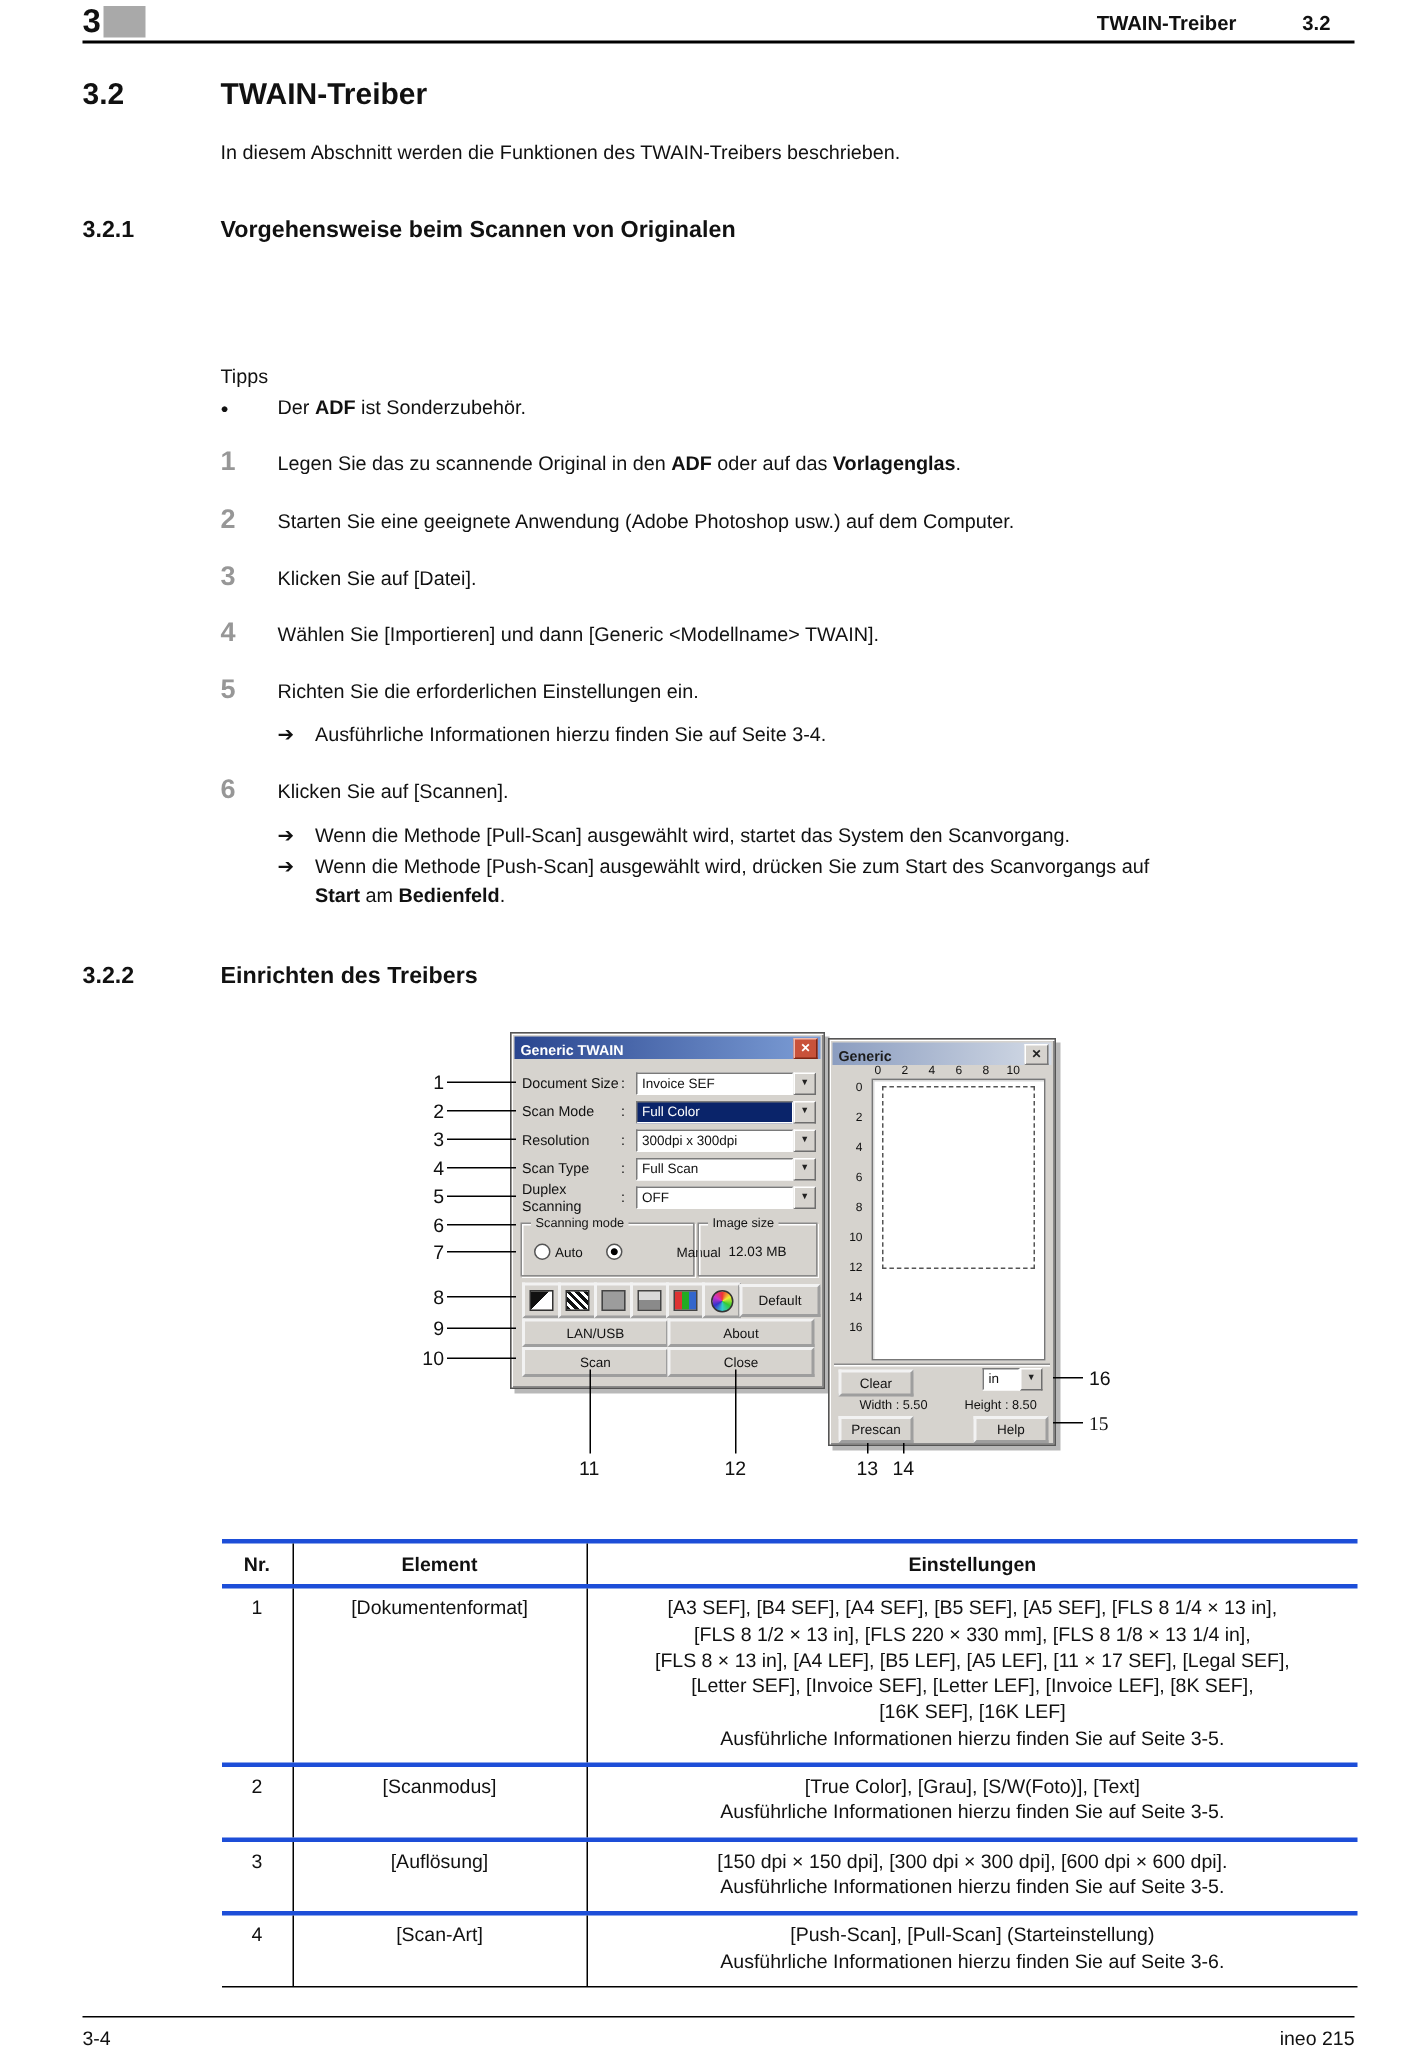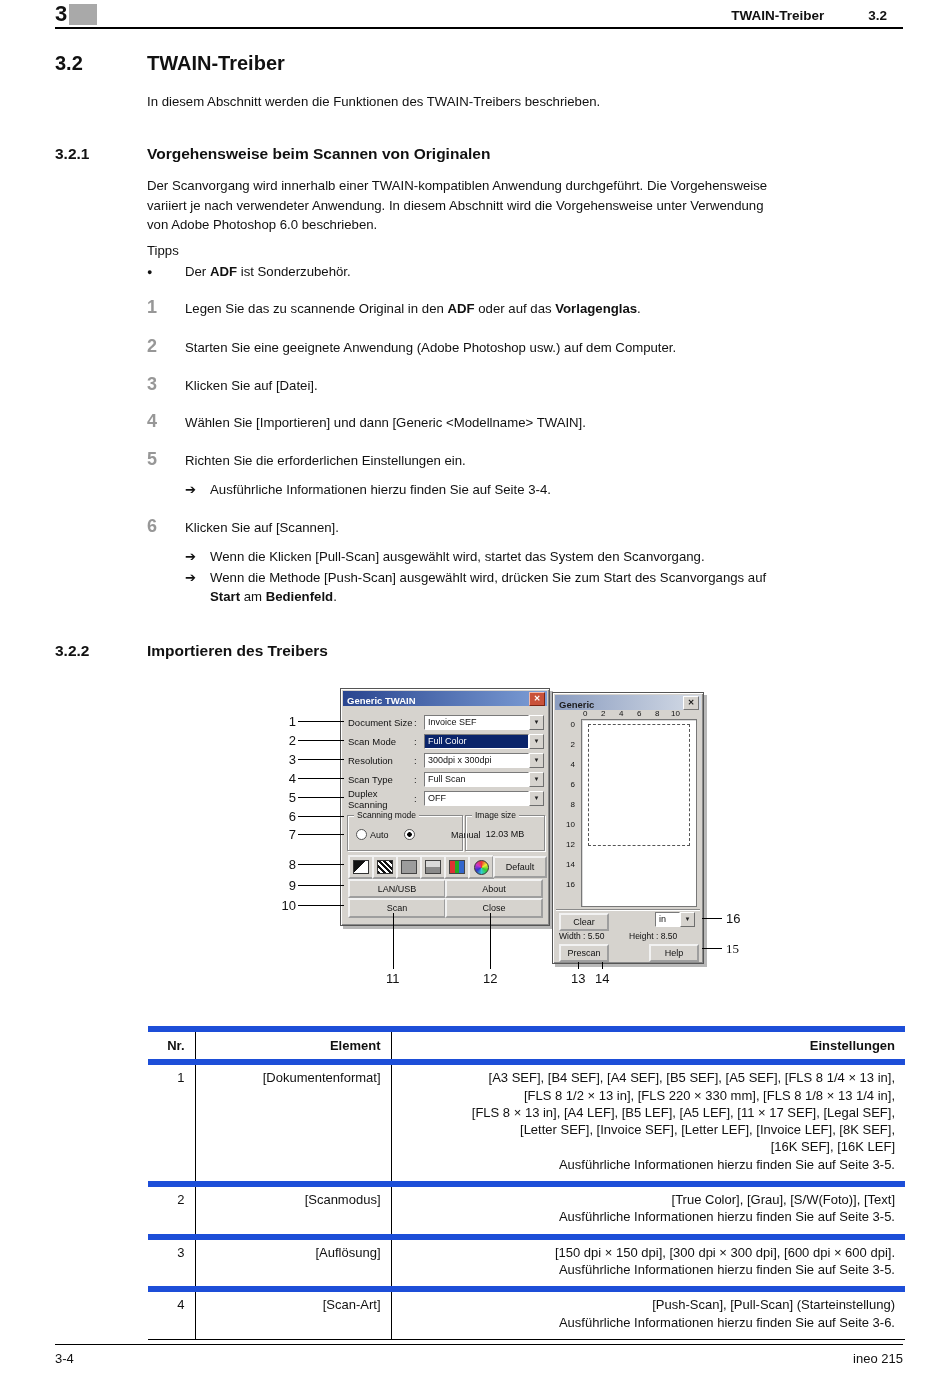--- a/index.html
+++ b/index.html
@@ -76,31 +76,31 @@
   .ic-pal{width:13px;height:13px;border-radius:50%;border:1px solid #333;
           background:conic-gradient(#e33,#ee3,#3c3,#3cc,#33c,#c3c,#e33);}
 
   .rh{position:absolute;font-size:8px;}
   .rv{position:absolute;font-size:8px;width:12px;text-align:right;}
   .preview{position:absolute;left:28px;top:26px;width:114px;height:186px;background:#fff;
            border:1px solid #777;box-shadow:inset 1px 1px 0 rgba(0,0,0,.15);}
   .marquee{position:absolute;left:6px;top:4px;width:100px;height:120px;border:1px dashed #555;}
   .divider{position:absolute;left:3px;right:3px;top:216px;height:0;
            border-top:1px solid #8a8a8a;border-bottom:1px solid #fff;}
-  .dim{position:absolute;font-size:8.5px;}
+  .dim{position:absolute;font-size:8.5px;margin-left:14px;}
 
   .co-num{position:absolute;font-size:13px;}
   .co-num.l{left:0;width:16px;text-align:right;}
   .co-hline{position:absolute;height:1px;background:#000;z-index:6;}
   .co-vline{position:absolute;width:1px;background:#000;z-index:6;}
 
   
   .settings-table{position:absolute;left:148px;top:1026px;width:757px;border-collapse:collapse;
                   font-size:13px;table-layout:fixed;}
-  .settings-table th,.settings-table td{border-top:6px solid #1d4ed8;text-align:right;vertical-align:top;
+  .settings-table th,.settings-table td{border-top:3px solid #1d4ed8;text-align:center;vertical-align:top;
                   padding:4px 10px 8px 10px;line-height:17.3px;}
   .settings-table th{font-weight:bold;padding:5px 10px;}
   .settings-table th+th,.settings-table td+td{border-left:1px solid #000;}
   .settings-table tbody tr:last-child td{border-bottom:1px solid #000;}
 </style>
 </head>
 <body>
 
 <div class="page">
 
@@ -115,23 +115,20 @@
   <div class="abs h1-row">
     <span class="num">3.2</span>
     <span class="ttl">TWAIN-Treiber</span>
   </div>
   <div class="abs bodytext" style="top:92px">In diesem Abschnitt werden die Funktionen des TWAIN-Treibers beschrieben.</div>
 
   <div class="abs h2-row" style="top:145px">
     <span class="num">3.2.1</span>
     <span class="ttl">Vorgehensweise beim Scannen von Originalen</span>
   </div>
-  <div class="abs bodytext pre" style="top:176px">Der Scanvorgang wird innerhalb einer TWAIN-kompatiblen Anwendung durchgeführt. Die Vorgehensweise
-variiert je nach verwendeter Anwendung. In diesem Abschnitt wird die Vorgehensweise unter Verwendung
-von Adobe Photoshop 6.0 beschrieben.</div>
   <div class="abs bodytext" style="top:241px">Tipps</div>
   <div class="abs tip-row" style="top:264px">
     <span class="bullet">●</span>
     <span><span>Der </span><b>ADF</b><span> ist Sonderzubehör.</span></span>
   </div>
 
   <div class="abs step" style="top:297px">
     <span class="step-num">1</span>
     <span><span>Legen Sie das zu scannende Original in den </span><b>ADF</b><span> oder auf das </span><b>Vorlagenglas</b><span>.</span></span>
   </div>
@@ -154,31 +151,31 @@
   <div class="abs substep" style="top:480px">
     <span class="arrow">➔</span>
     <span>Ausführliche Informationen hierzu finden Sie auf Seite 3-4.</span>
   </div>
   <div class="abs step" style="top:516px">
     <span class="step-num">6</span>
     <span>Klicken Sie auf [Scannen].</span>
   </div>
   <div class="abs substep" style="top:547px">
     <span class="arrow">➔</span>
-    <span>Wenn die Klicken [Pull-Scan] ausgewählt wird, startet das System den Scanvorgang.</span>
+    <span>Wenn die Methode [Pull-Scan] ausgewählt wird, startet das System den Scanvorgang.</span>
   </div>
   <div class="abs substep" style="top:568px">
     <span class="arrow">➔</span>
     <span class="pre"><span>Wenn die Methode [Push-Scan] ausgewählt wird, drücken Sie zum Start des Scanvorgangs auf
 </span><b>Start</b><span> am </span><b>Bedienfeld</b><span>.</span></span>
   </div>
 
   <div class="abs h2-row" style="top:642px">
     <span class="num">3.2.2</span>
-    <span class="ttl">Importieren des Treibers</span>
+    <span class="ttl">Einrichten des Treibers</span>
   </div>
 
   <div class="abs figure">
 
     <div class="win" style="left:60px;top:2px;width:208px;height:236px;">
       <div class="titlebar">
         <span>Generic TWAIN</span>
         <span class="close-btn">✕</span>
       </div>
 

